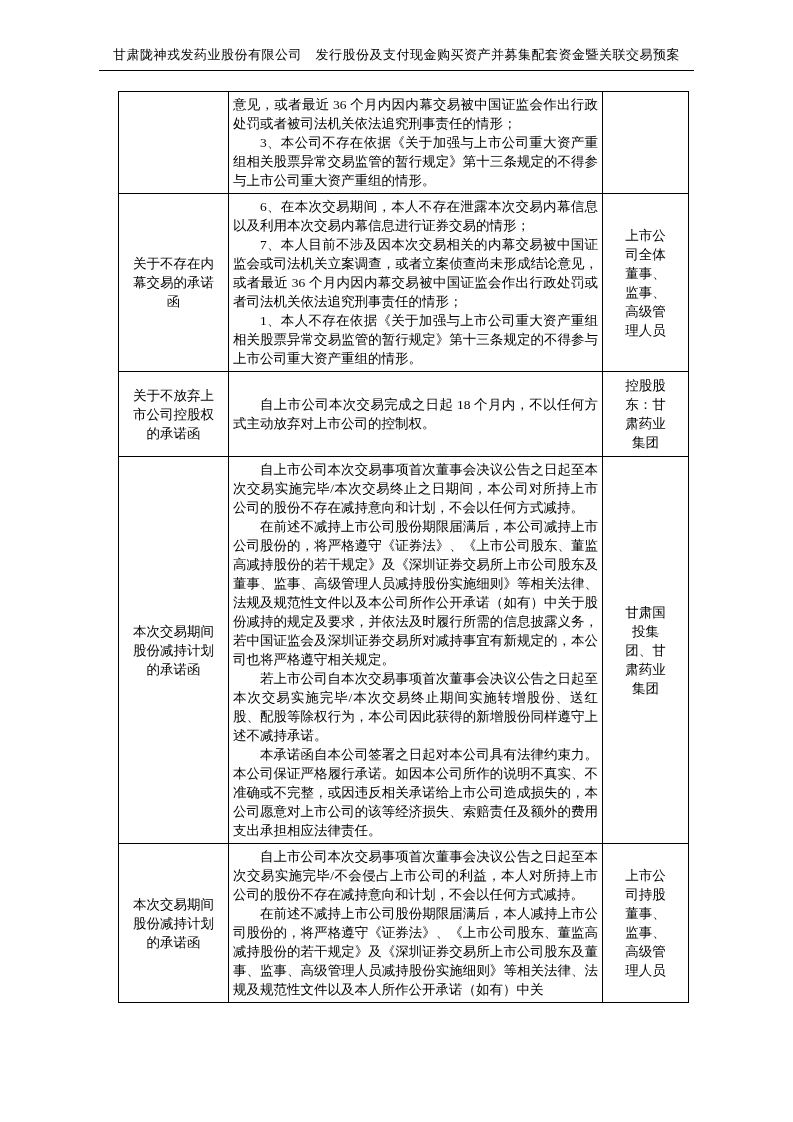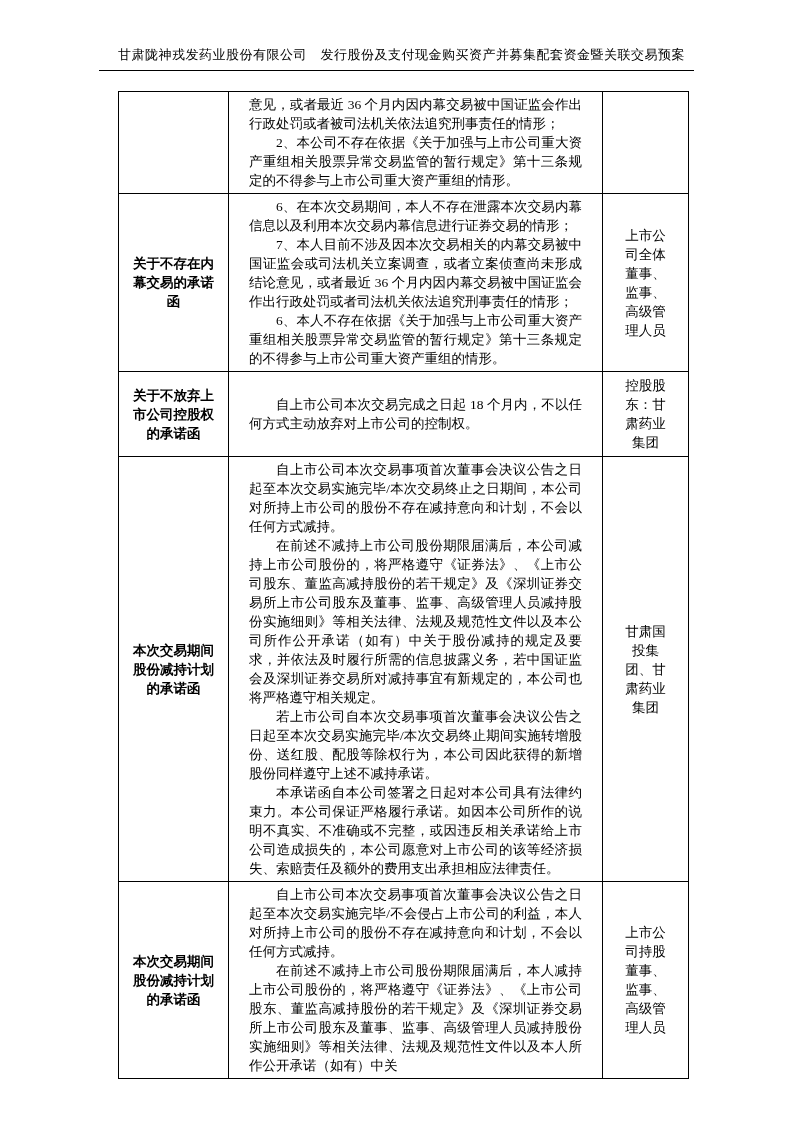--- a/index.html
+++ b/index.html
@@ -7,21 +7,21 @@
   body {
     width: 793px;
     height: 1122px;
     font-family: "Liberation Serif", "DejaVu Serif", serif;
     color: #000000;
     position: relative;
     overflow: hidden;
   }
   .page { padding-top: 46px; }
   .doc-header {
-    text-align: right;
+    text-align: center;
     font-size: 13px;
     line-height: 17px;
     letter-spacing: 0.5px;
     padding: 0 108px;
   }
   .header-rule {
     border: none;
     border-top: 1px solid #000;
     margin: 7px 99px 0 99px;
   }
@@ -34,25 +34,24 @@
   td {
     border: 1px solid #000;
     font-size: 13.5px;
     line-height: 19px;
     vertical-align: middle;
   }
   td.col-left {
     width: 110px;
     text-align: center;
     padding: 4px 10px;
-    font-weight: bold;
   }
   td.col-mid {
     width: 374px;
-    padding: 3px 20px;
+    padding: 3px 4px;
     text-align: justify;
   }
   td.col-right {
     width: 86px;
     text-align: center;
     padding: 4px 17px;
   }
   td.col-mid p { text-indent: 2em; }
   td.col-mid p.continued { text-indent: 0; }
 </style>
@@ -66,31 +65,31 @@
   </div>
   <hr class="header-rule">
 
   <table class="commitments">
     <tbody>
 
       <tr>
         <td class="col-left"></td>
         <td class="col-mid">
           <p class="continued">意见，或者最近 36 个月内因内幕交易被中国证监会作出行政处罚或者被司法机关依法追究刑事责任的情形；</p>
-          <p>2、本公司不存在依据《关于加强与上市公司重大资产重组相关股票异常交易监管的暂行规定》第十三条规定的不得参与上市公司重大资产重组的情形。</p>
+          <p>3、本公司不存在依据《关于加强与上市公司重大资产重组相关股票异常交易监管的暂行规定》第十三条规定的不得参与上市公司重大资产重组的情形。</p>
         </td>
         <td class="col-right"></td>
       </tr>
 
       <tr>
         <td class="col-left">关于不存在内幕交易的承诺函</td>
         <td class="col-mid">
           <p>6、在本次交易期间，本人不存在泄露本次交易内幕信息以及利用本次交易内幕信息进行证券交易的情形；</p>
           <p>7、本人目前不涉及因本次交易相关的内幕交易被中国证监会或司法机关立案调查，或者立案侦查尚未形成结论意见，或者最近 36 个月内因内幕交易被中国证监会作出行政处罚或者司法机关依法追究刑事责任的情形；</p>
-          <p>6、本人不存在依据《关于加强与上市公司重大资产重组相关股票异常交易监管的暂行规定》第十三条规定的不得参与上市公司重大资产重组的情形。</p>
+          <p>1、本人不存在依据《关于加强与上市公司重大资产重组相关股票异常交易监管的暂行规定》第十三条规定的不得参与上市公司重大资产重组的情形。</p>
         </td>
         <td class="col-right">上市公司全体董事、监事、高级管理人员</td>
       </tr>
 
       <tr>
         <td class="col-left">关于不放弃上市公司控股权的承诺函</td>
         <td class="col-mid">
           <p>自上市公司本次交易完成之日起 18 个月内，不以任何方式主动放弃对上市公司的控制权。</p>
         </td>
         <td class="col-right">控股股东：甘肃药业集团</td>

